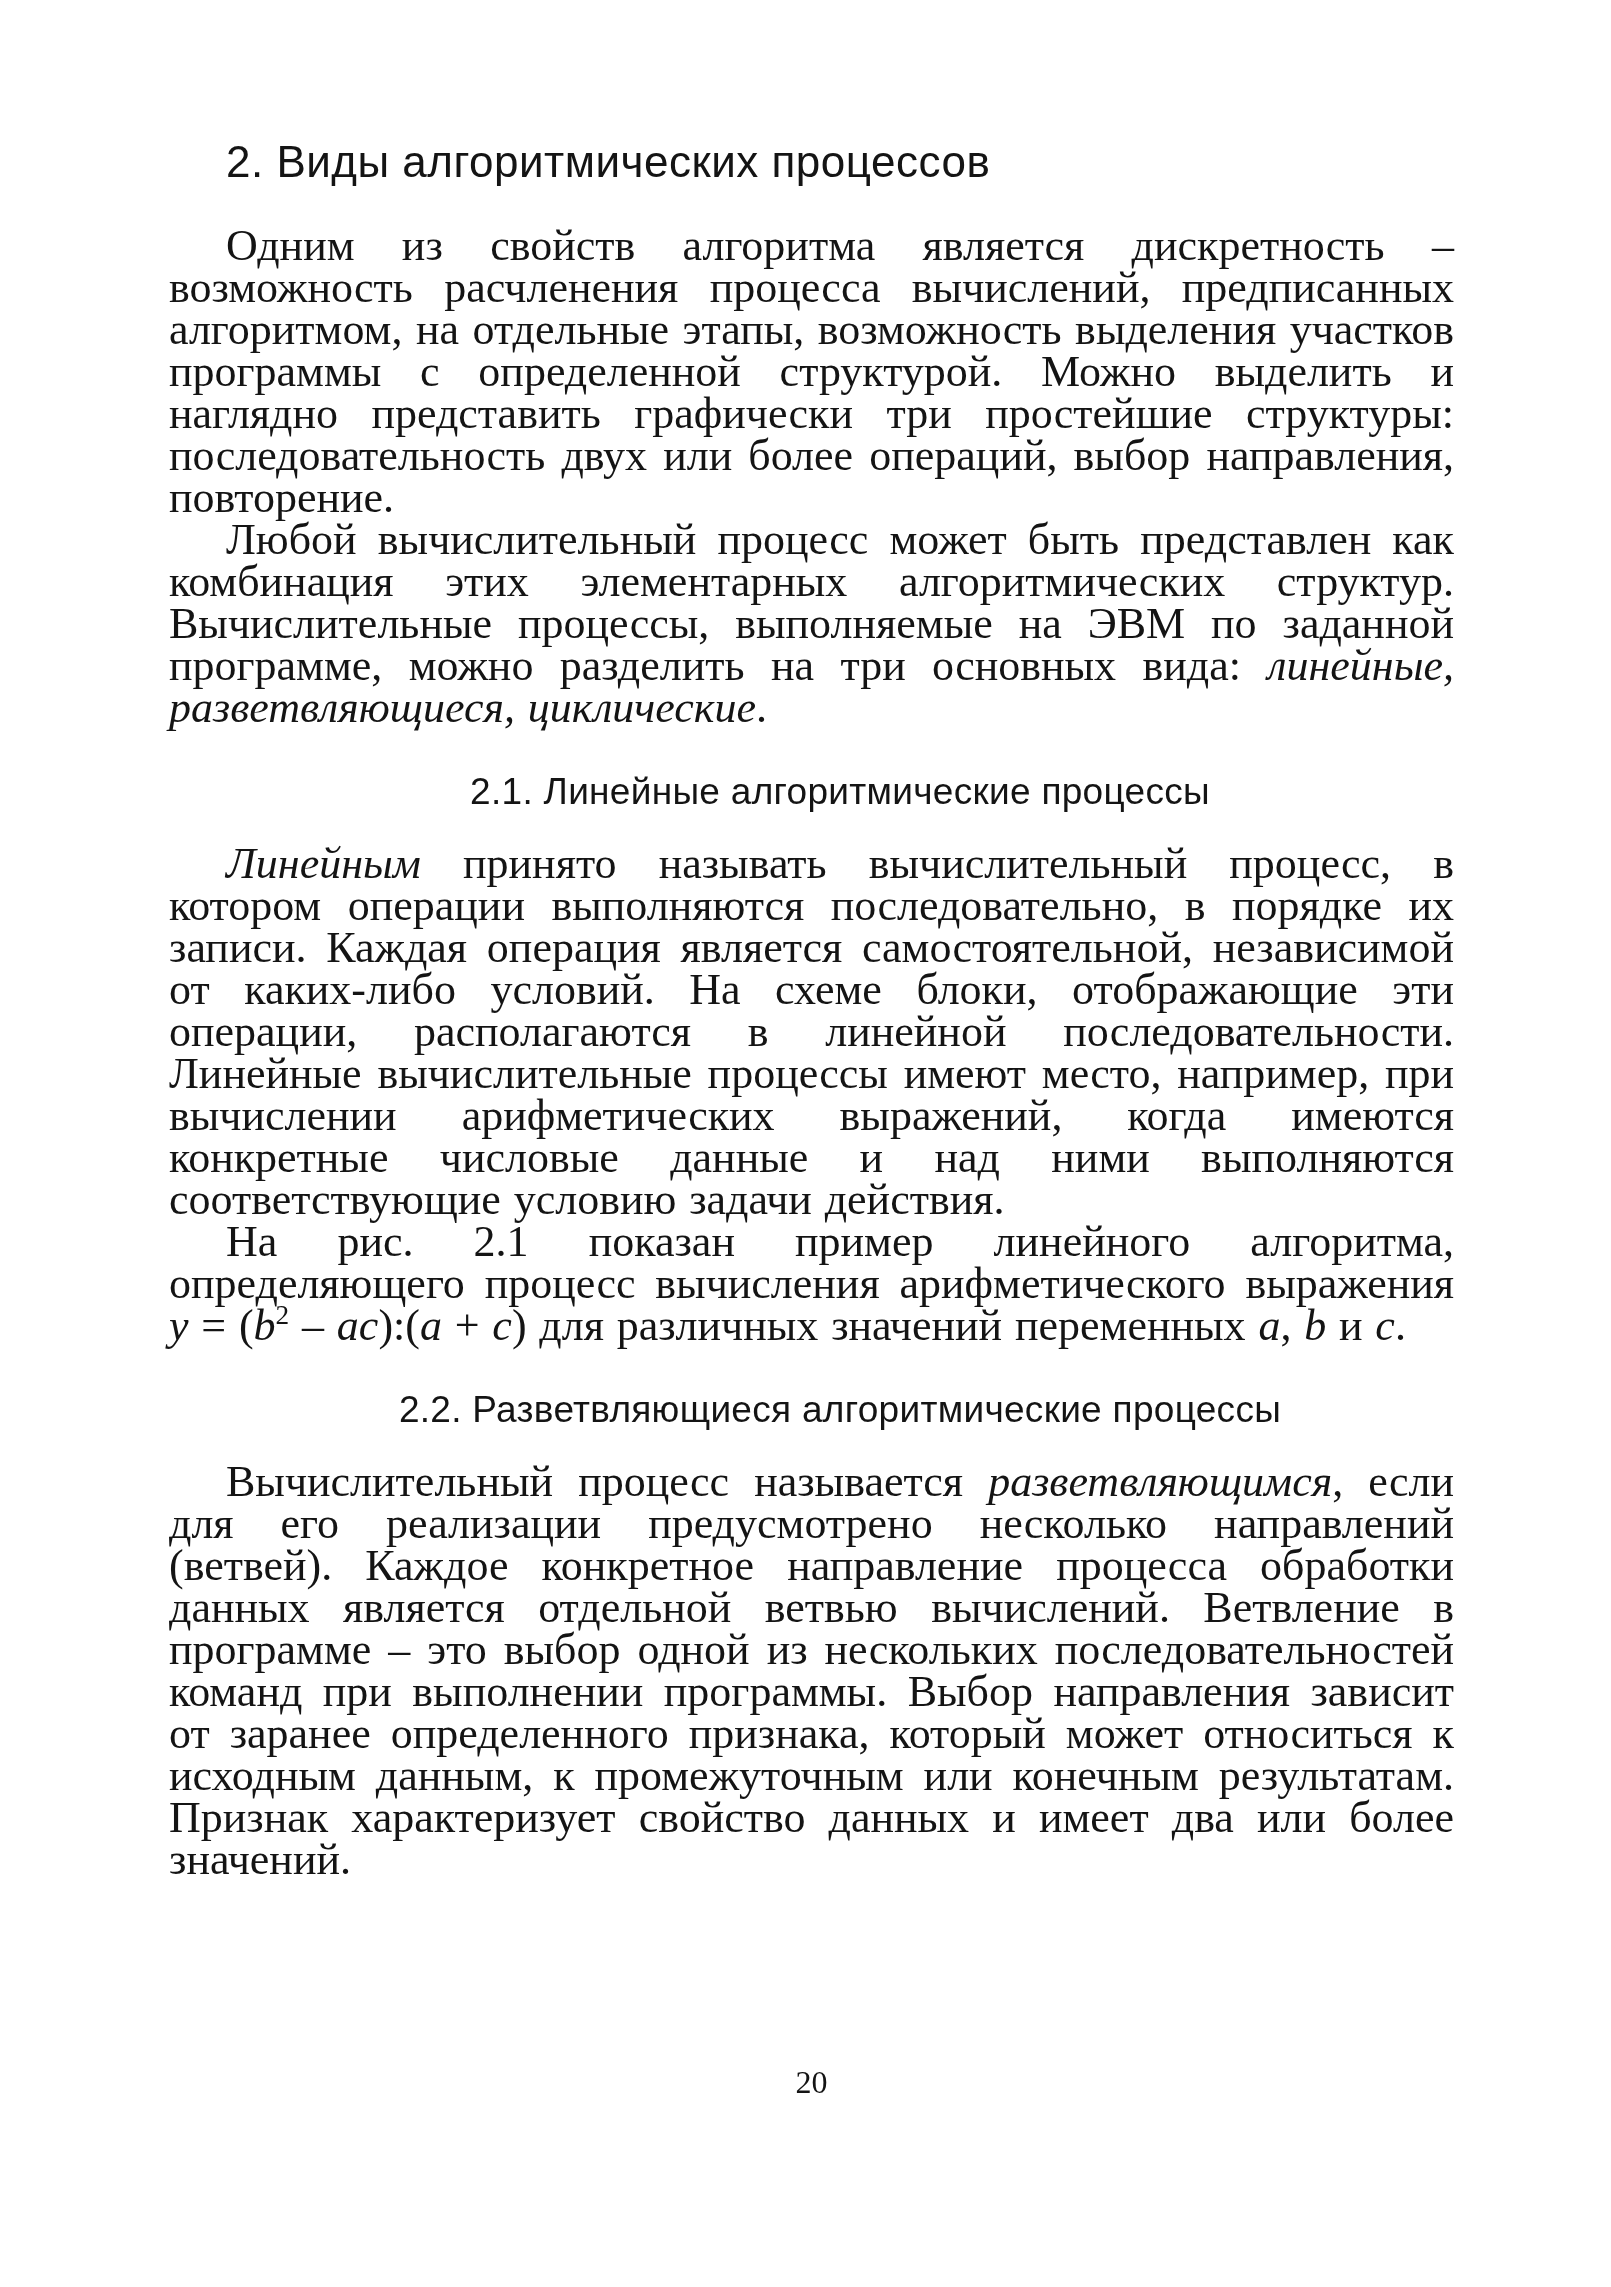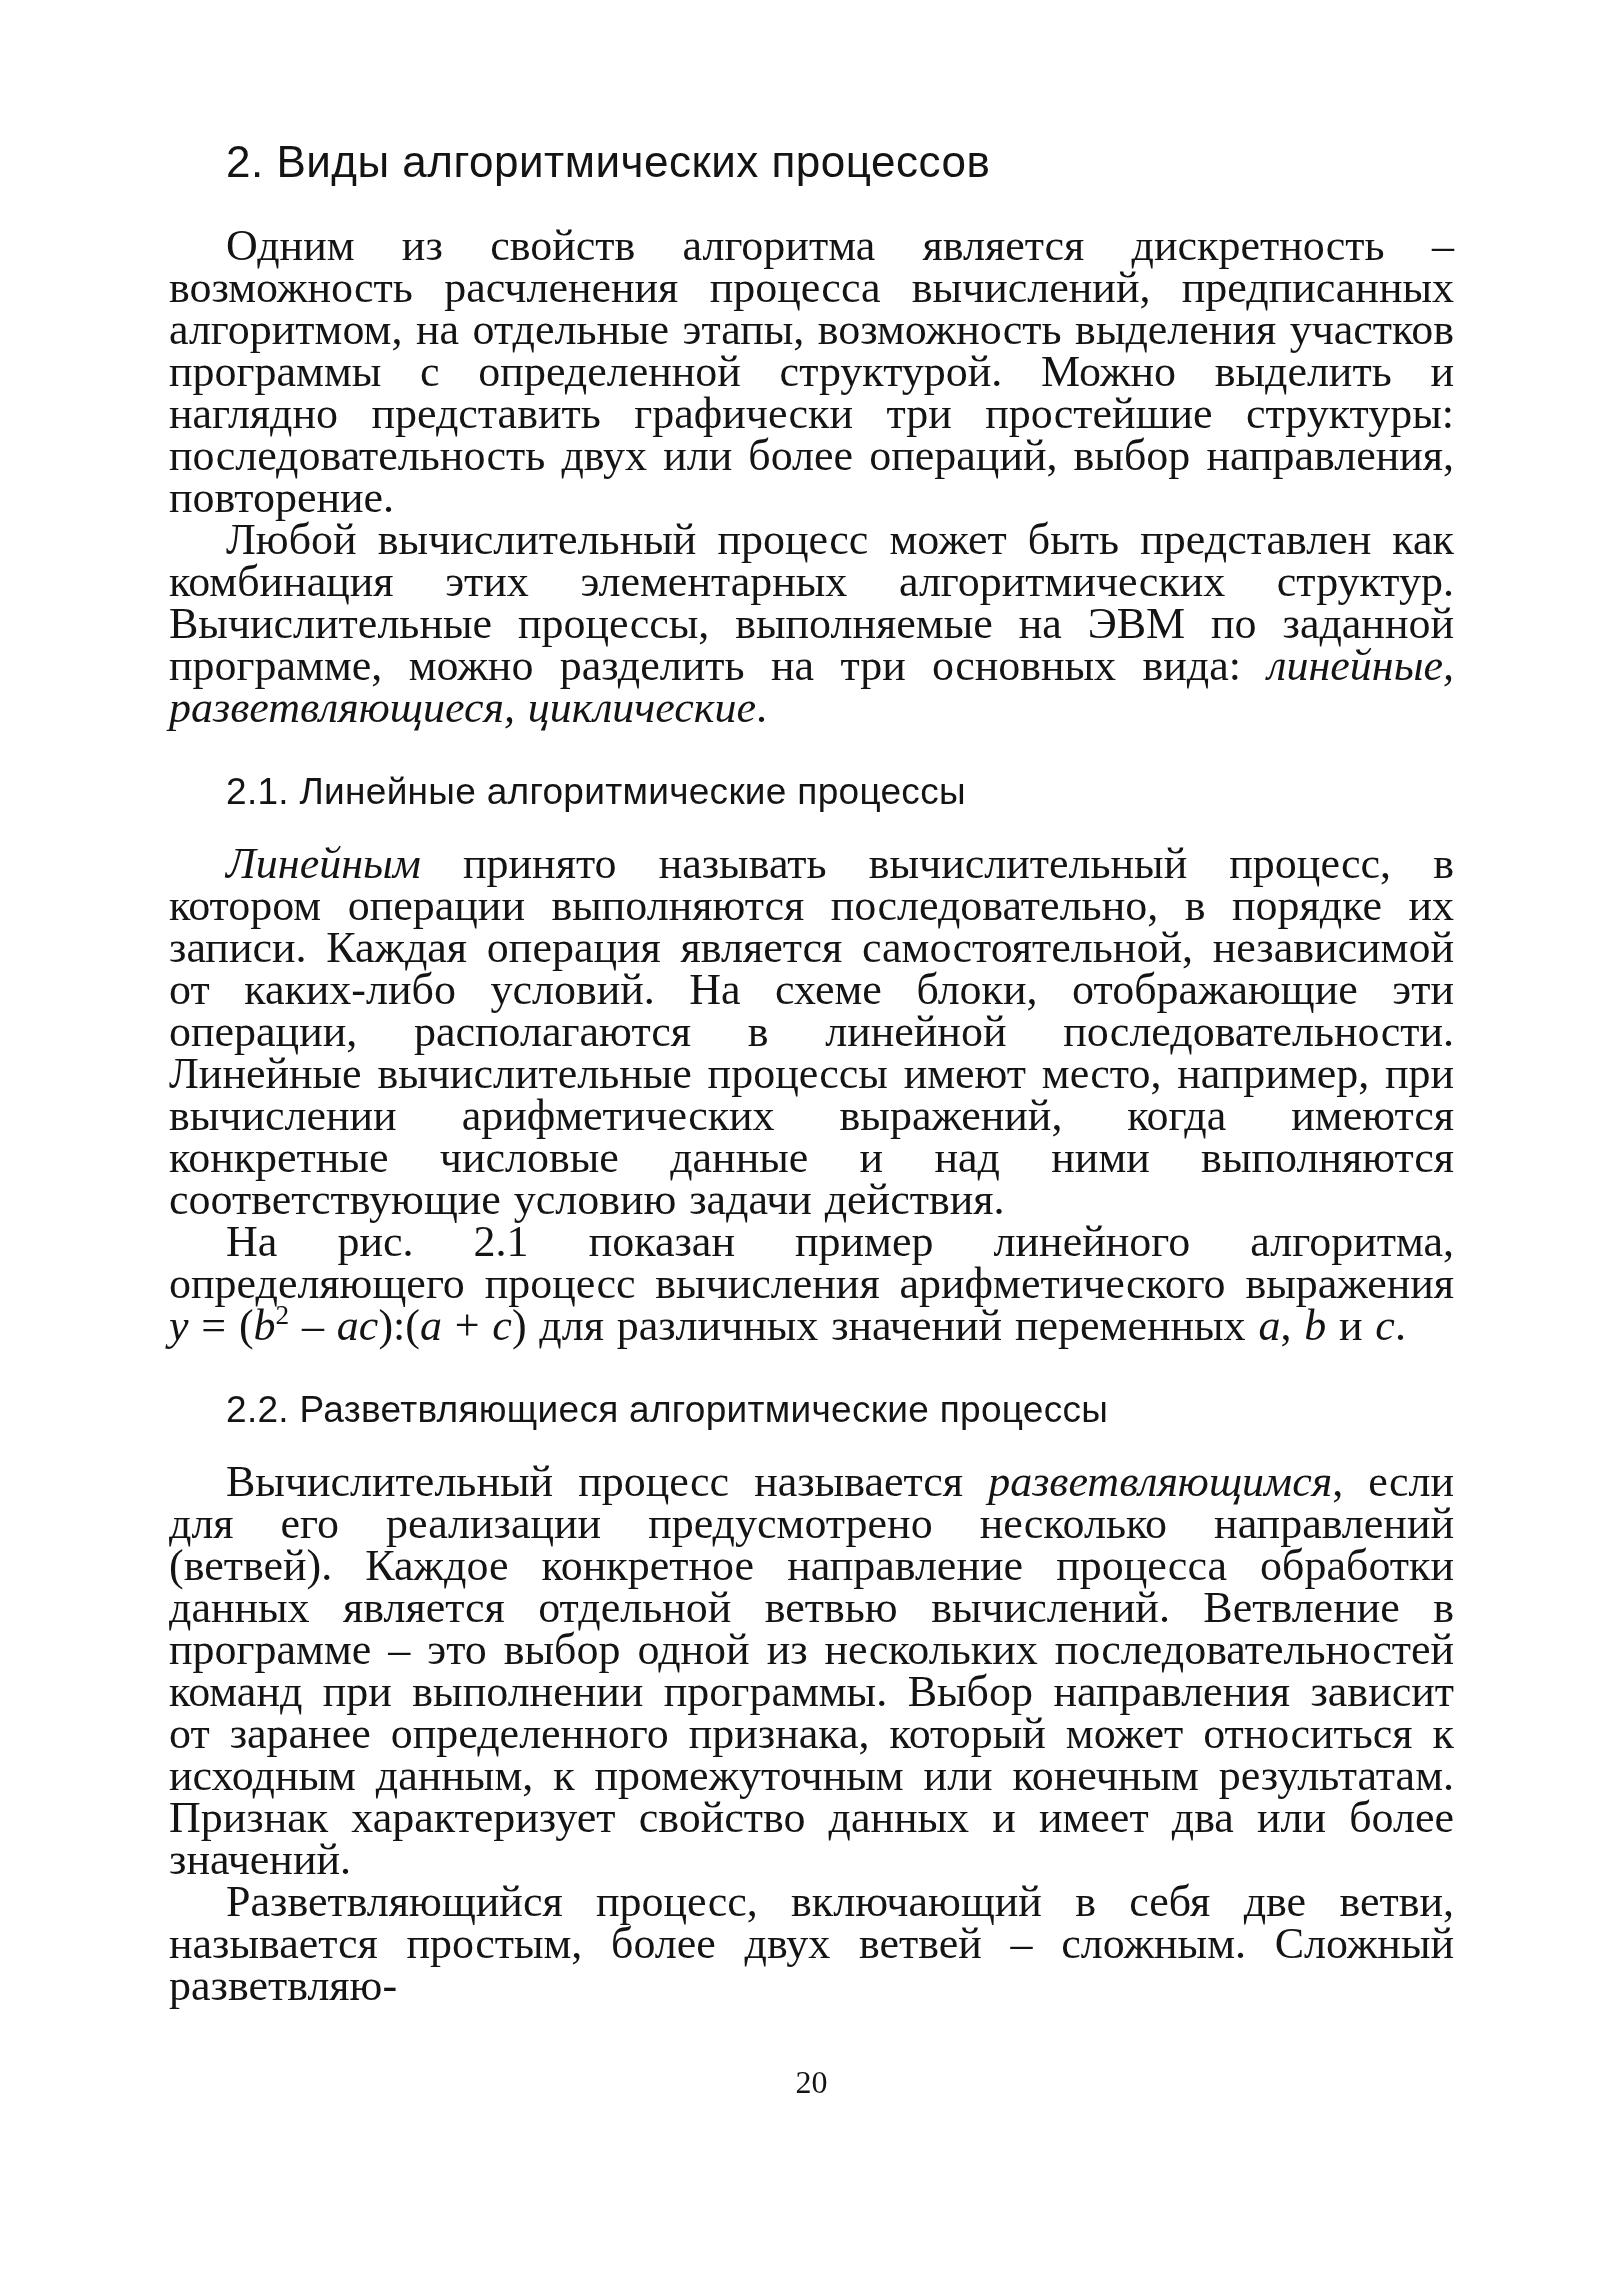--- a/index.html
+++ b/index.html
@@ -31,20 +31,21 @@
     margin: 0 0 37px 57px;
     letter-spacing: 0.5px;
   }
   .section-heading {
     font-family: "Liberation Sans", sans-serif;
     font-weight: 400;
     font-size: 37px;
     line-height: 1.15;
     margin: 42px 0 29.5px 57px;
     letter-spacing: 0.3px;
+    text-align: center;
   }
   .para {
     font-size: 44px;
     line-height: 42px;
     text-align: justify;
     text-indent: 57px;
     margin: 0;
     word-spacing: 1.8px;
   }
   .para i {
@@ -71,18 +72,17 @@
   <div class="content">
     <h1 class="doc-title">2. Виды алгоритмических процессов</h1>
     <div id="doc-body">
         <p class="para">Одним из свойств алгоритма является дискретность – возможность расчленения процесса вычислений, предписанных алгоритмом, на отдельные этапы, возможность выделения участков программы с определенной структурой. Можно выделить и наглядно представить графически три простейшие структуры: последовательность двух или более операций, выбор направления, повторение.</p>
         <p class="para">Любой вычислительный процесс может быть представлен как комбинация этих элементарных алгоритмических структур. Вычислительные процессы, выполняемые на ЭВМ по заданной программе, можно разделить на три основных вида: <i>линейные, разветвляющиеся, циклические</i>.</p>
         <h2 class="section-heading">2.1. Линейные алгоритмические процессы</h2>
         <p class="para"><i>Линейным</i> принято называть вычислительный процесс, в котором операции выполняются последовательно, в порядке их записи. Каждая операция является самостоятельной, независимой от каких-либо условий. На схеме блоки, отображающие эти операции, располагаются в линейной последовательности. Линейные вычислительные процессы имеют место, например, при вычислении арифметических выражений, когда имеются конкретные числовые данные и над ними выполняются соответствующие условию задачи действия.</p>
         <p class="para">На рис. 2.1 показан пример линейного алгоритма, определяющего процесс вычисления арифметического выражения <i>y</i> = (<i>b</i><sup>2</sup> – <i>ac</i>):(<i>a</i> + <i>c</i>) для различных значений переменных <i>a</i>, <i>b</i> и <i>c</i>.</p>
         <h2 class="section-heading">2.2. Разветвляющиеся алгоритмические процессы</h2>
         <p class="para">Вычислительный процесс называется <i>разветвляющимся</i>, если для его реализации предусмотрено несколько направлений (ветвей). Каждое конкретное направление процесса обработки данных является отдельной ветвью вычислений. Ветвление в программе – это выбор одной из нескольких последовательностей команд при выполнении программы. Выбор направления зависит от заранее определенного признака, который может относиться к исходным данным, к промежуточным или конечным результатам. Признак характеризует свойство данных и имеет два или более значений.</p>
-        <p class="para">Разветвляющийся процесс, включающий в себя две ветви, называется простым, более двух ветвей – сложным. Сложный разветвляю-</p>
       </div>
   </div>
   <div class="page-number">20</div>
 </div>
 
 
 </body></html>

